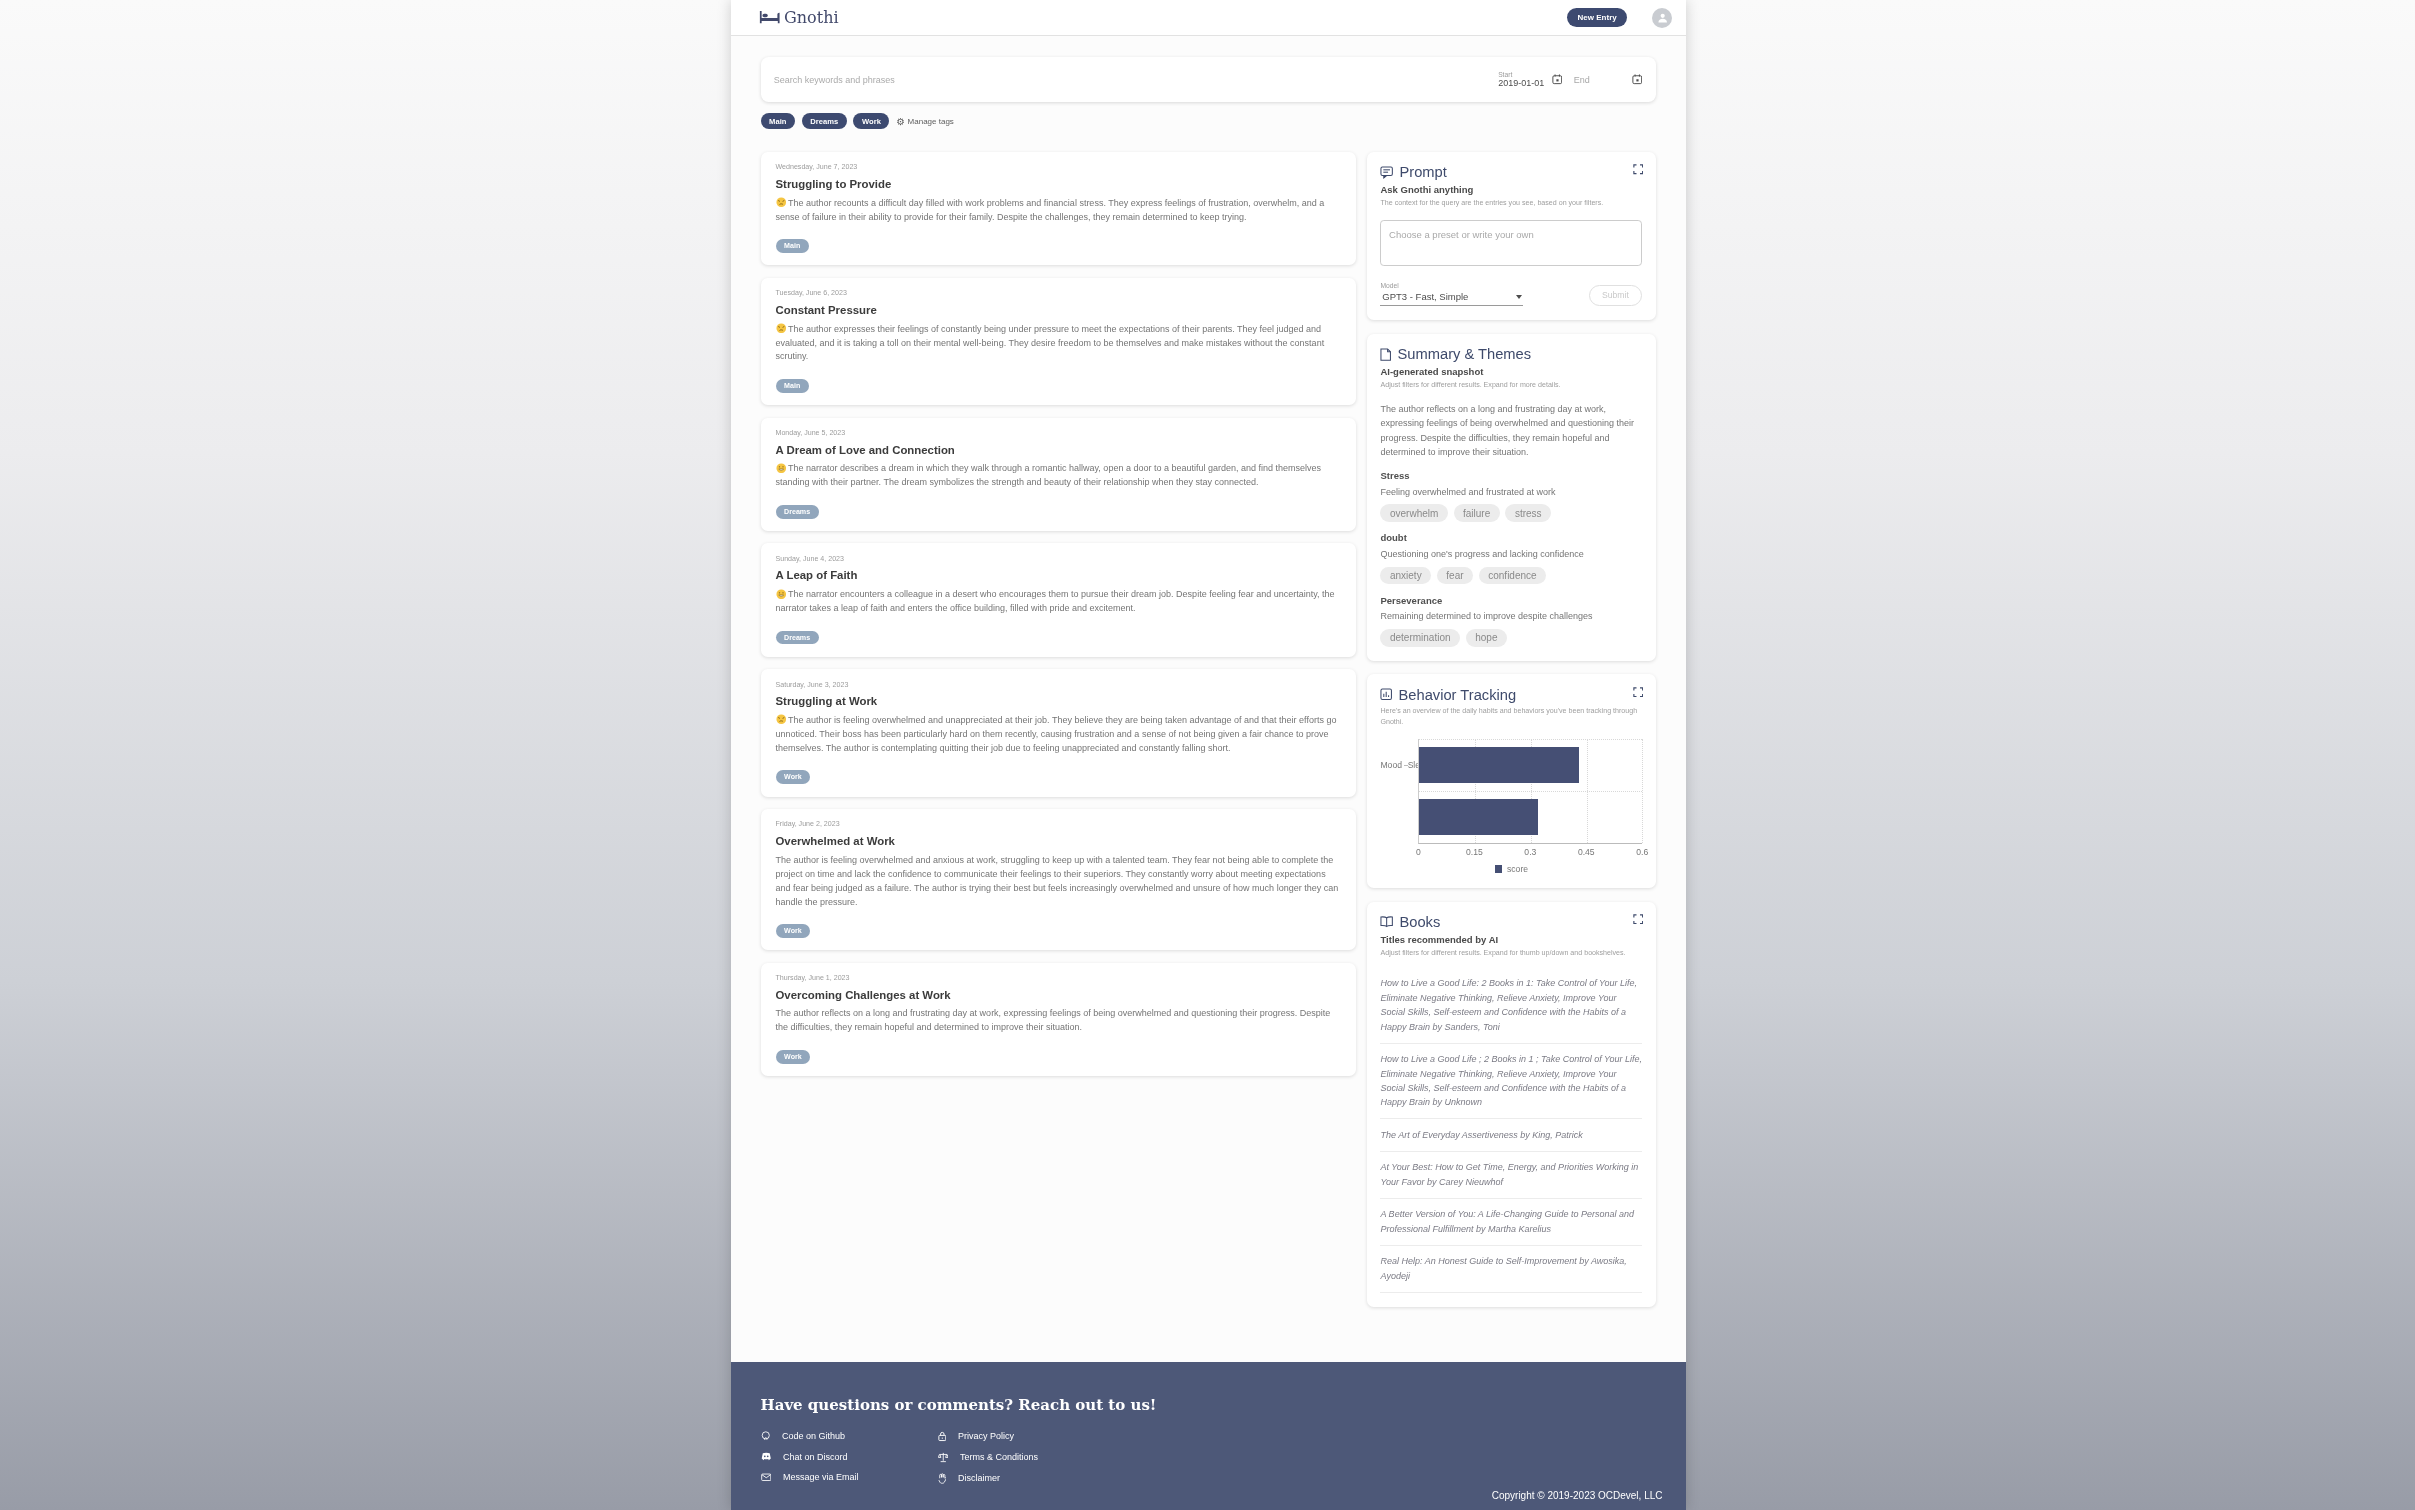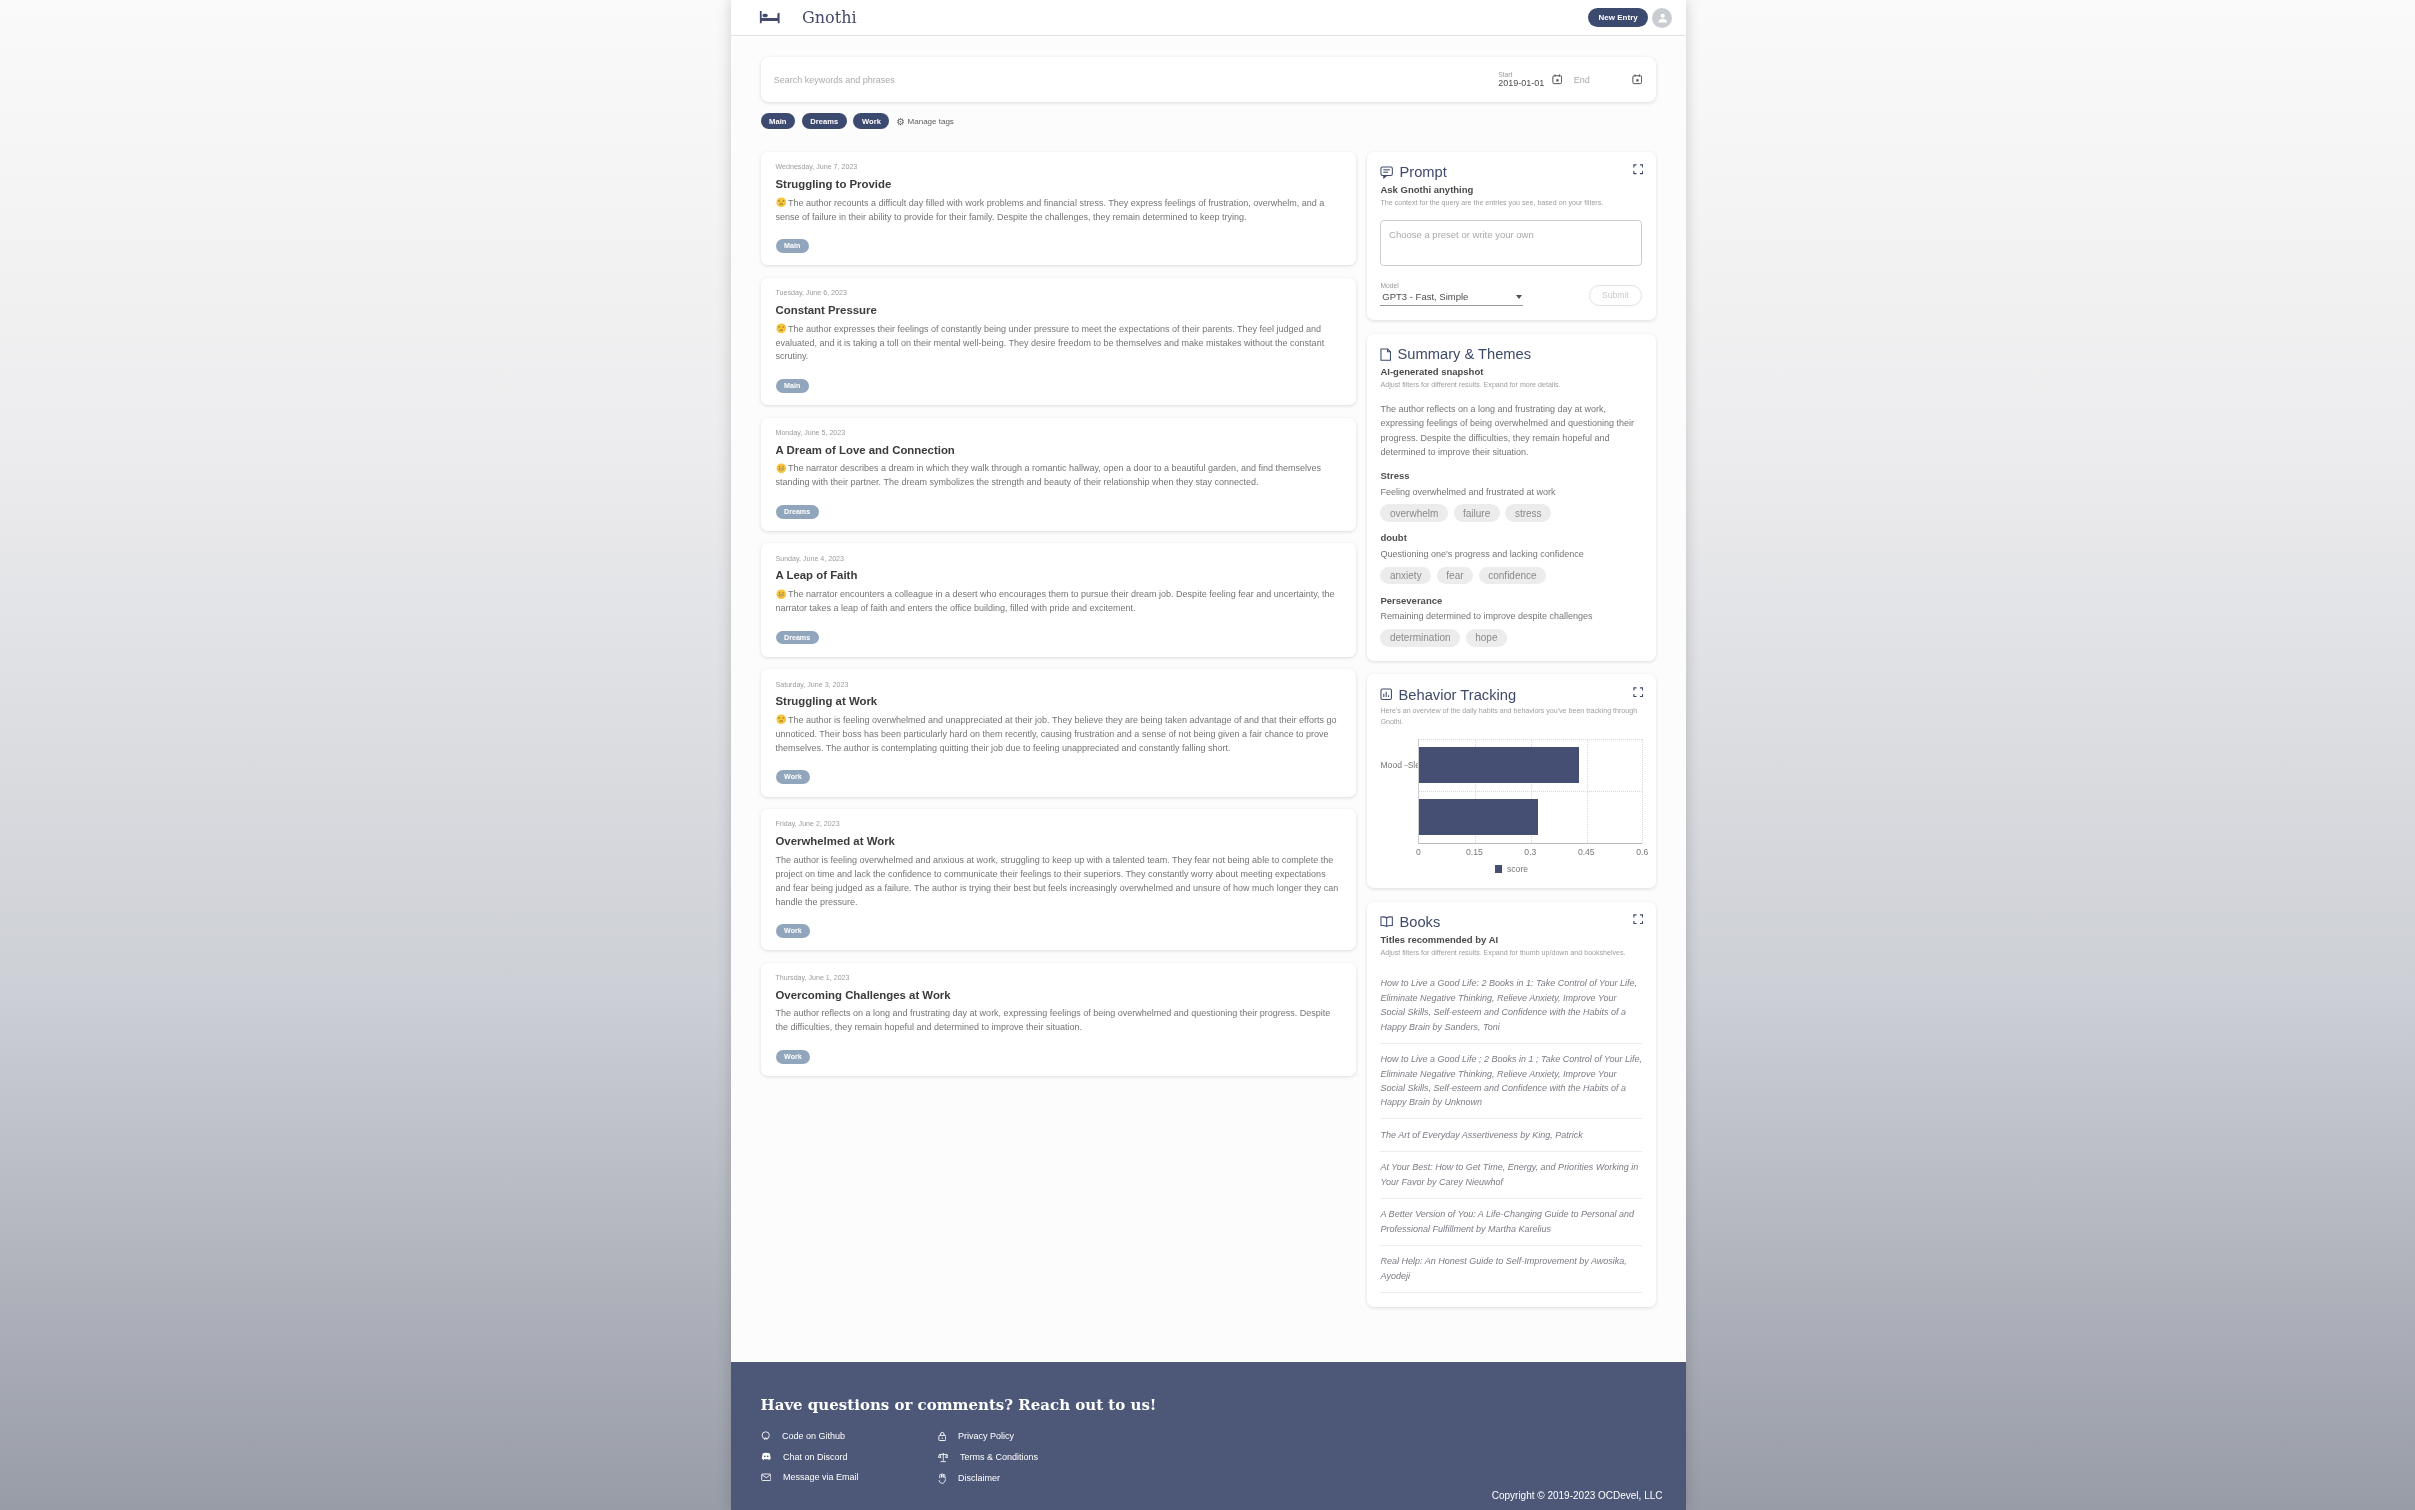--- a/index.html
+++ b/index.html
@@ -7,23 +7,23 @@
   body {
     font-family:"Liberation Sans", sans-serif;
     background:linear-gradient(180deg,#fafafa 0%,#ececee 30%,#cdd0d6 65%,#989ca7 100%);
     color:#555;
   }
   .page { width:2416px; height:1510px; display:flex; justify-content:center; overflow:hidden; }
   .app-column { width:955px; background:#fcfcfc; display:flex; flex-direction:column; box-shadow:0 0 13.3px rgba(0,0,0,.18); }
 
   
   .topbar { height:36px; background:#fff; border-bottom:1.9px solid #e2e2e2; display:flex; align-items:center; padding:0 13.3px 0 28.5px; }
-  .brand { display:flex; align-items:center; gap:22px;justify-content:center; }
+  .brand { display:flex; align-items:center; gap:4px;justify-content:center; }
   .brand-name { font-family:"DejaVu Serif", serif; font-size:16px; color:#42496b; }
-  .topbar-right { margin-left:auto; display:flex; align-items:center; gap:4px; }
+  .topbar-right { margin-left:auto; display:flex; align-items:center; gap:25px; }
   .new-entry-btn { background:#3d4a70; color:#fff; border:none; border-radius:10.5px; font-size:8px; font-weight:bold; padding:4.8px 10.5px; font-family:inherit; cursor:pointer; }
   .avatar { width:20px; height:20px; border-radius:50%; background:#c9ccd1; display:flex; align-items:center; justify-content:center; }
 
   
   .content { padding:21px 30px 0 30px; flex:0 0 auto; }
   .search-card { background:#fff; border-radius:7.6px; box-shadow:0 1px 3.8px rgba(0,0,0,.14); height:45px; display:flex; align-items:center; padding:0 13.3px; }
   .search-input { flex:1; border:none; outline:none; font-size:9px; color:#555; font-family:inherit; background:transparent; }
   .search-input::placeholder { color:#ababab; }
   .date-block { display:flex; flex-direction:column; justify-content:center; margin-right:7.6px; }
   .date-label { font-size:6.7px; color:#9a9a9a; }

